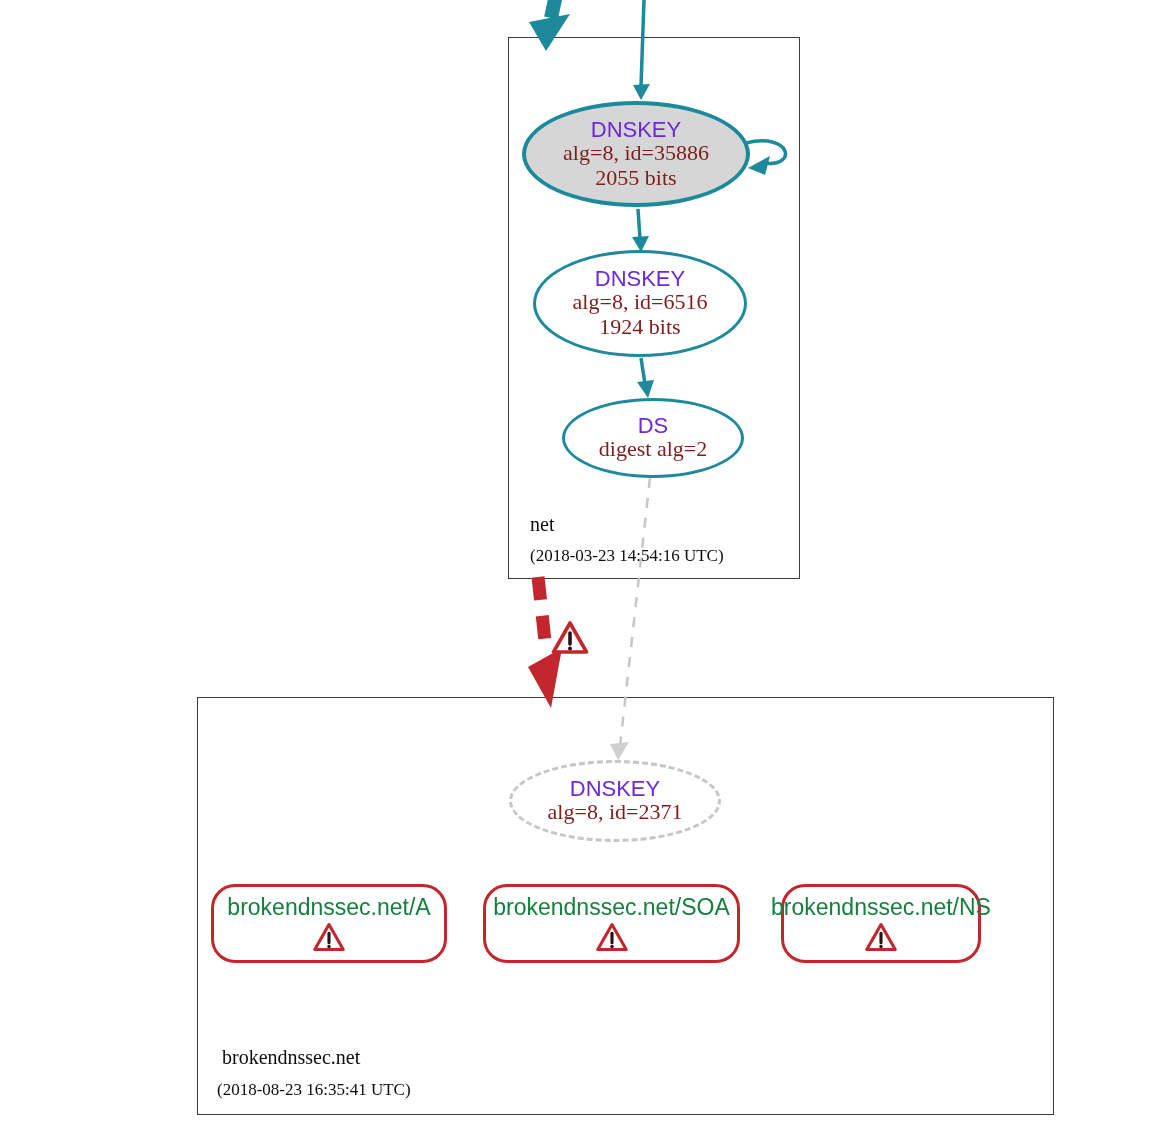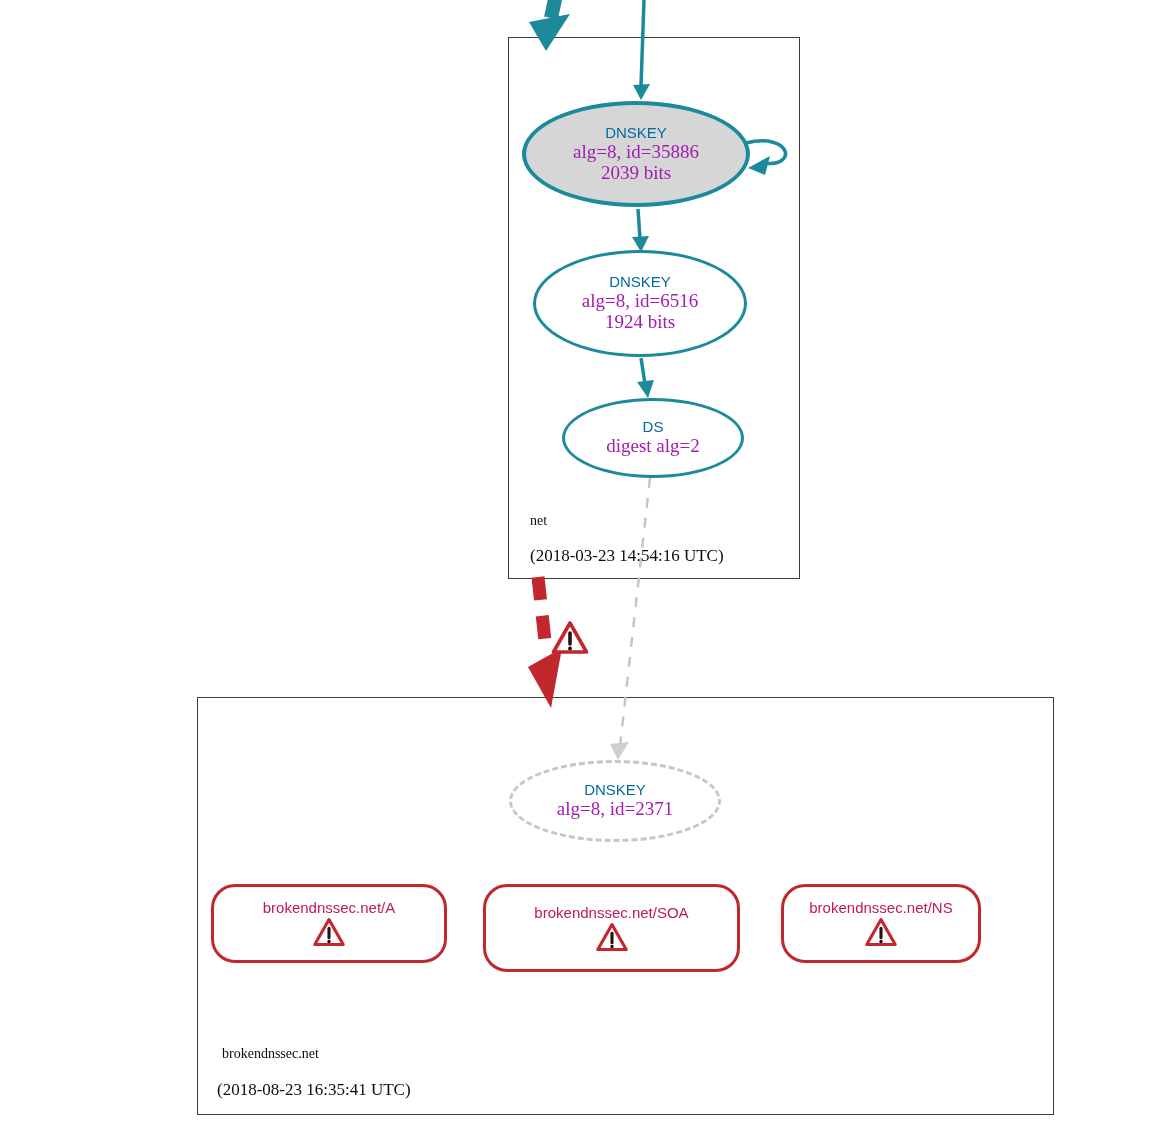--- a/index.html
+++ b/index.html
@@ -7,29 +7,29 @@
     position:relative;width:1154px;height:1134px;background:#ffffff;
     font-family:"Liberation Serif",serif;color:#111;overflow:hidden;
   }
   .zone-box{position:absolute;border:1px solid #3c3c3c;background:#ffffff;z-index:1;}
   .overlay{position:absolute;left:0;top:0;width:1154px;height:1134px;z-index:2;pointer-events:none;}
   .node{
     position:absolute;display:flex;flex-direction:column;align-items:center;justify-content:center;
     text-align:center;z-index:3;box-sizing:border-box;background:#ffffff;
   }
   .ellipse{border-radius:50%;}
-  .node-title{font-family:"Liberation Sans",sans-serif;font-size:15px;line-height:1.05;color:#0369a1;}
-  .node-attr{font-family:"Liberation Serif",serif;font-size:19px;line-height:1.12;color:#a21caf;}
+  .node-title{font-family:"Liberation Sans",sans-serif;font-size:22px;line-height:1.05;color:#6d28d9;}
+  .node-attr{font-family:"Liberation Serif",serif;font-size:22px;line-height:1.12;color:#7f1d1d;}
   .rrset{
     position:absolute;display:flex;flex-direction:column;align-items:center;justify-content:center;
     border:3.5px solid #c1272d;border-radius:24px;background:#ffffff;z-index:3;box-sizing:border-box;
     gap:1px;
   }
-  .rr-label{font-family:"Liberation Sans",sans-serif;font-size:15px;color:#be185d;}
-  .zone-label{position:absolute;font-size:14px;z-index:3;color:#0d0d0d;}
+  .rr-label{font-family:"Liberation Sans",sans-serif;font-size:23px;color:#15803d;}
+  .zone-label{position:absolute;font-size:20px;z-index:3;color:#0d0d0d;}
   .zone-ts{position:absolute;font-size:17px;z-index:3;color:#0d0d0d;}
   .warn{display:block;}
   .warn-float{position:absolute;z-index:4;}
 </style>
 </head>
 <body>
 
 <div class="canvas">
 
   <div class="zone-box" style="left:508px;top:37px;width:290px;height:540px;"></div>
@@ -75,21 +75,21 @@
 
   <svg class="warn-float" style="left:551px;top:620px;" width="38" height="36" viewBox="0 0 38 36">
     <path d="M19 3 L35.5 32 L2.5 32 Z" fill="#ffffff" stroke="#c1272d" stroke-width="3.6" stroke-linejoin="round"></path>
     <path d="M19 13 L19 24" stroke="#2a1010" stroke-width="3.6" stroke-linecap="round"></path>
     <circle cx="19" cy="28.4" r="2" fill="#2a1010"></circle>
   </svg>
 
   <div class="node ellipse" style="left:522px;top:101px;width:228px;height:106px;border:4px solid #1d8a9b;background:#d6d6d6;">
     <div class="node-title">DNSKEY</div>
     <div class="node-attr">alg=8, id=35886</div>
-    <div class="node-attr">2039 bits</div>
+    <div class="node-attr">2055 bits</div>
   </div>
 
   <div class="node ellipse" style="left:533px;top:250px;width:214px;height:107px;border:3px solid #1d8a9b;">
     <div class="node-title">DNSKEY</div>
     <div class="node-attr">alg=8, id=6516</div>
     <div class="node-attr">1924 bits</div>
   </div>
 
   <div class="node ellipse" style="left:562px;top:398px;width:182px;height:80px;border:3px solid #1d8a9b;">
     <div class="node-title">DS</div>
@@ -106,21 +106,21 @@
 
   <div class="rrset" style="left:211px;top:884px;width:236px;height:79px;">
     <div class="rr-label">brokendnssec.net/A</div>
     <svg class="warn" width="34" height="31" viewBox="0 0 38 36">
       <path d="M19 3 L35.5 32 L2.5 32 Z" fill="#ffffff" stroke="#c1272d" stroke-width="3.6" stroke-linejoin="round"></path>
       <path d="M19 13 L19 24" stroke="#2a1010" stroke-width="3.6" stroke-linecap="round"></path>
       <circle cx="19" cy="28.4" r="2" fill="#2a1010"></circle>
     </svg>
   </div>
 
-  <div class="rrset" style="left:483px;top:884px;width:257px;height:88px;">
+  <div class="rrset" style="left:483px;top:884px;width:257px;height:79px;">
     <div class="rr-label">brokendnssec.net/SOA</div>
     <svg class="warn" width="34" height="31" viewBox="0 0 38 36">
       <path d="M19 3 L35.5 32 L2.5 32 Z" fill="#ffffff" stroke="#c1272d" stroke-width="3.6" stroke-linejoin="round"></path>
       <path d="M19 13 L19 24" stroke="#2a1010" stroke-width="3.6" stroke-linecap="round"></path>
       <circle cx="19" cy="28.4" r="2" fill="#2a1010"></circle>
     </svg>
   </div>
 
   <div class="rrset" style="left:781px;top:884px;width:200px;height:79px;">
     <div class="rr-label">brokendnssec.net/NS</div>

